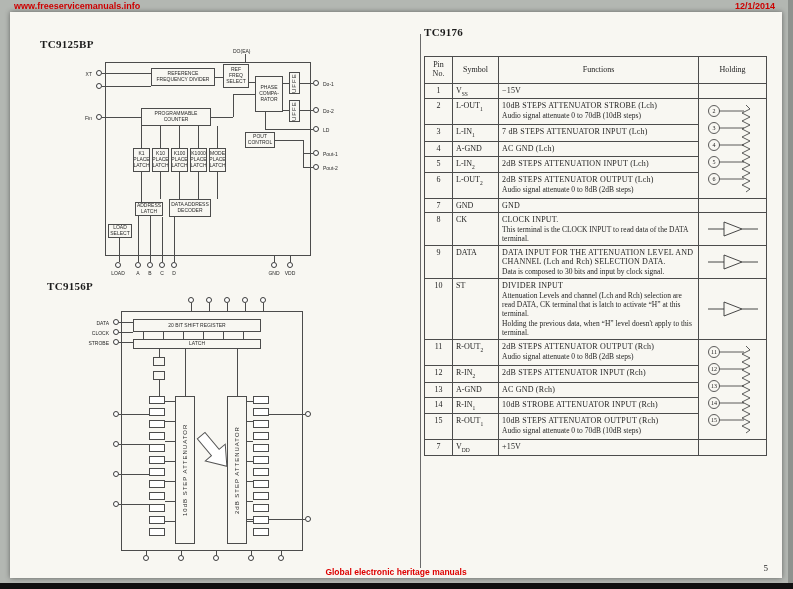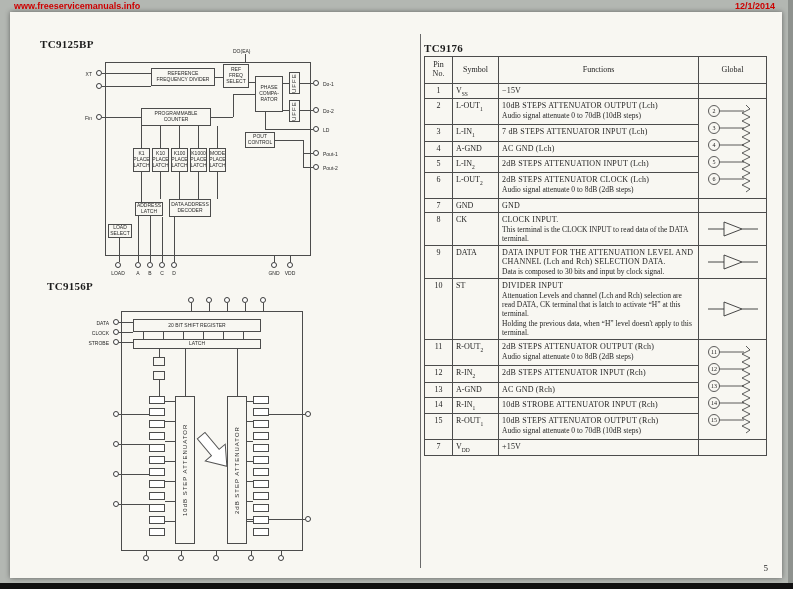--- a/index.html
+++ b/index.html
@@ -20,21 +20,21 @@
   #hdr-left { left:14px; }
   #hdr-right { right:18px; }
 
   .page {
     position:absolute; left:10px; top:12px; width:772px; height:566px;
     background:#f8f7f2; box-shadow:0 0 5px rgba(0,0,0,.45);
   }
   .ic-title { position:absolute; font-weight:bold; font-size:11px; color:#1c1c1c; letter-spacing:0.3px; }
   #title-d1 { left:30px; top:26px; }
   #title-d2 { left:37px; top:268px; }
-  #title-table { left:414px; top:30px; }
+  #title-table { left:414px; top:14px; }
   .divider { position:absolute; left:410px; top:22px; width:1px; height:534px; background:#6a6a6a; }
 
   
   .diagram { position:absolute; }
   #diagram-1 { left:85px; top:38px; width:234px; height:236px; }
   #diagram-2 { left:103px; top:279px; width:204px; height:282px; }
   .outline { position:absolute; border:1px solid #4c4c4c; }
   .dline { position:absolute; background:#4c4c4c; }
   .dblock {
     position:absolute; border:1px solid #4c4c4c; background:#f8f7f2;
@@ -303,37 +303,37 @@
         <col style="width:46px">
         <col style="width:200px">
         <col style="width:68px">
     </colgroup>
     <thead>
       <tr>
         <th class="pre">Pin
 No.</th>
         <th>Symbol</th>
         <th>Functions</th>
-        <th>Global</th>
+        <th>Holding</th>
       </tr>
     </thead>
     <tbody id="pin-tbody">
         <tr>
           <td class="cell-no">1</td>
           <td class="sym-cell"><span>V</span><sub>SS</sub></td>
           <td>
             <div class="fn-main">−15V</div>
           </td>
           <td class="remarks-cell"></td>
         </tr>
         <tr>
           <td class="cell-no">2</td>
           <td class="sym-cell"><span>L-OUT</span><sub>1</sub></td>
           <td>
-            <div class="fn-main">10dB STEPS ATTENUATOR OUTPUT  (Lch)</div>
+            <div class="fn-main">10dB STEPS ATTENUATOR STROBE  (Lch)</div>
             <div class="fn-sub">Audio signal attenuate 0 to 70dB (10dB steps)</div>
           </td>
           <td class="remarks-cell" rowspan="5">
             <svg width="58" height="95">
               <path d="M42 4 L46 8 L38 12 L46 16 L38 20 L46 24 L38 28 L46 32 L38 36 L46 40 L38 44 L46 48 L38 52 L46 56 L38 60 L46 64 L38 68 L46 72 L38 76 L46 80 L38 84 L46 88 L42 91" fill="none" stroke="#333" stroke-width="0.8"></path>
               <circle cx="10" cy="10" r="5.5" fill="none" stroke="#333" stroke-width="0.8"></circle>
               <text x="10" y="12" text-anchor="middle" font-size="6" fill="#222">2</text>
               <line x1="15.5" y1="10" x2="40" y2="10" stroke="#333" stroke-width="0.8"></line>
               <circle cx="10" cy="27" r="5.5" fill="none" stroke="#333" stroke-width="0.8"></circle>
               <text x="10" y="29" text-anchor="middle" font-size="6" fill="#222">3</text>
@@ -368,21 +368,21 @@
           <td class="cell-no">5</td>
           <td class="sym-cell"><span>L-IN</span><sub>2</sub></td>
           <td>
             <div class="fn-main">2dB  STEPS  ATTENUATION  INPUT  (Lch)</div>
           </td>
         </tr>
         <tr>
           <td class="cell-no">6</td>
           <td class="sym-cell"><span>L-OUT</span><sub>2</sub></td>
           <td>
-            <div class="fn-main">2dB STEPS ATTENUATOR CLOCK  (Lch)</div>
+            <div class="fn-main">2dB STEPS ATTENUATOR OUTPUT  (Lch)</div>
             <div class="fn-sub">Audio signal attenuate 0 to 8dB (2dB steps)</div>
           </td>
         </tr>
         <tr>
           <td class="cell-no">7</td>
           <td class="sym-cell"><span>GND</span></td>
           <td>
             <div class="fn-main">GND</div>
           </td>
           <td class="remarks-cell"></td>
@@ -494,17 +494,18 @@
           <td class="cell-no">7</td>
           <td class="sym-cell"><span>V</span><sub>DD</sub></td>
           <td>
             <div class="fn-main">+15V</div>
           </td>
           <td class="remarks-cell"></td>
         </tr>
       </tbody>
   </table>
 
+  <div class="footer-red">Global electronic heritage manuals</div>
   <div class="page-number">5</div>
 </div>
 
 <div class="right-shade"></div>
 <div class="bottom-bar"></div>
 
 </body></html>

